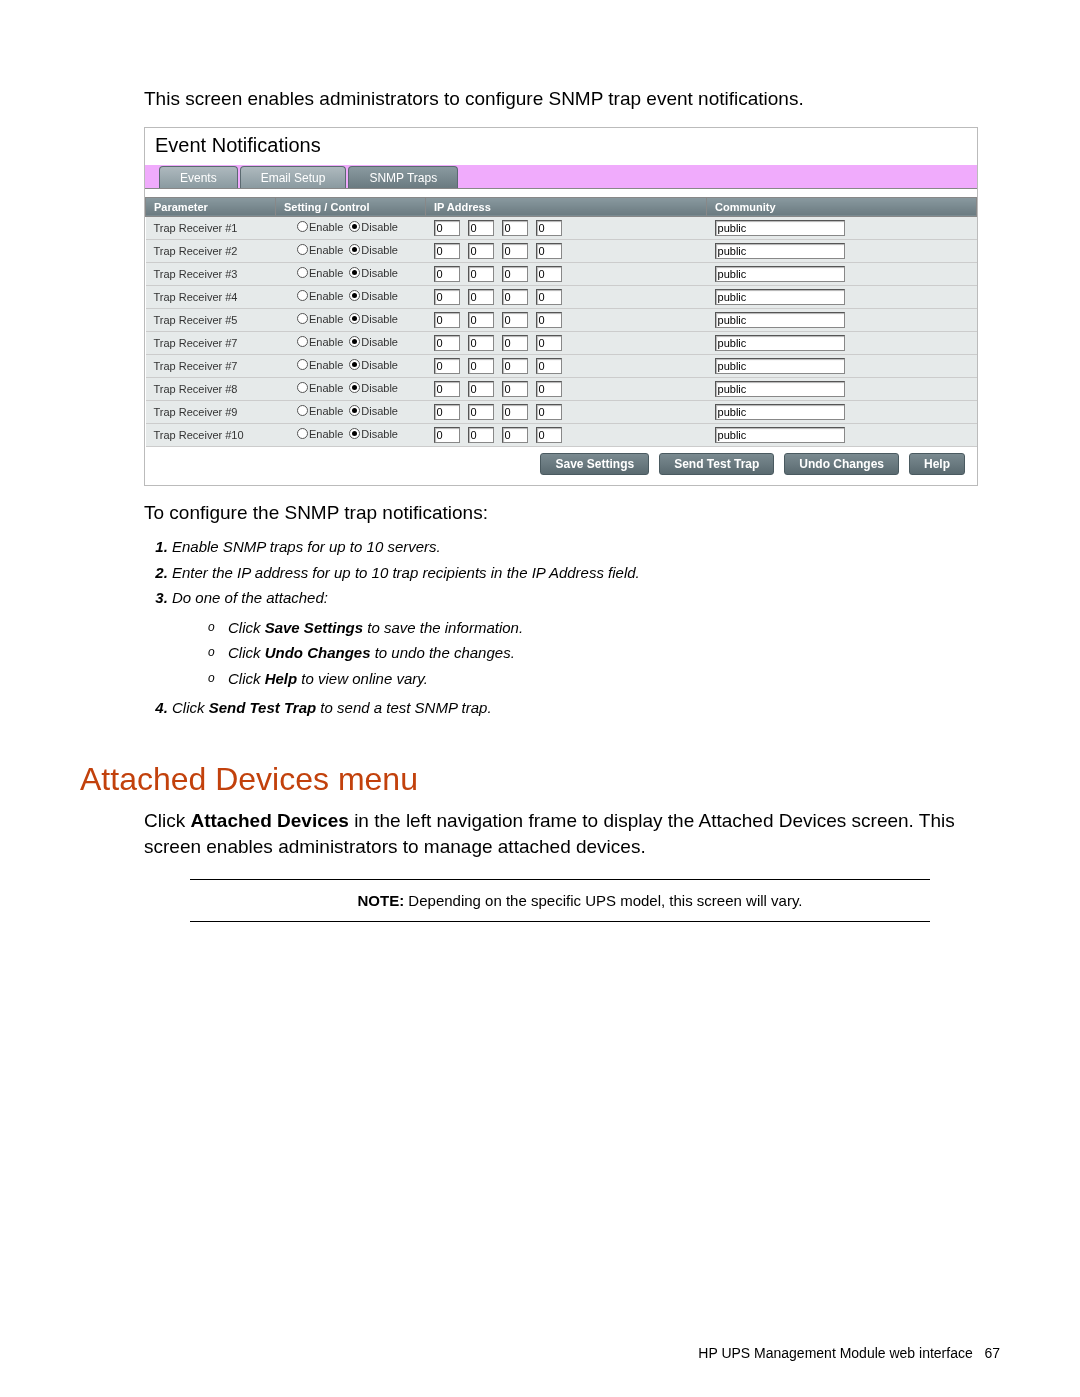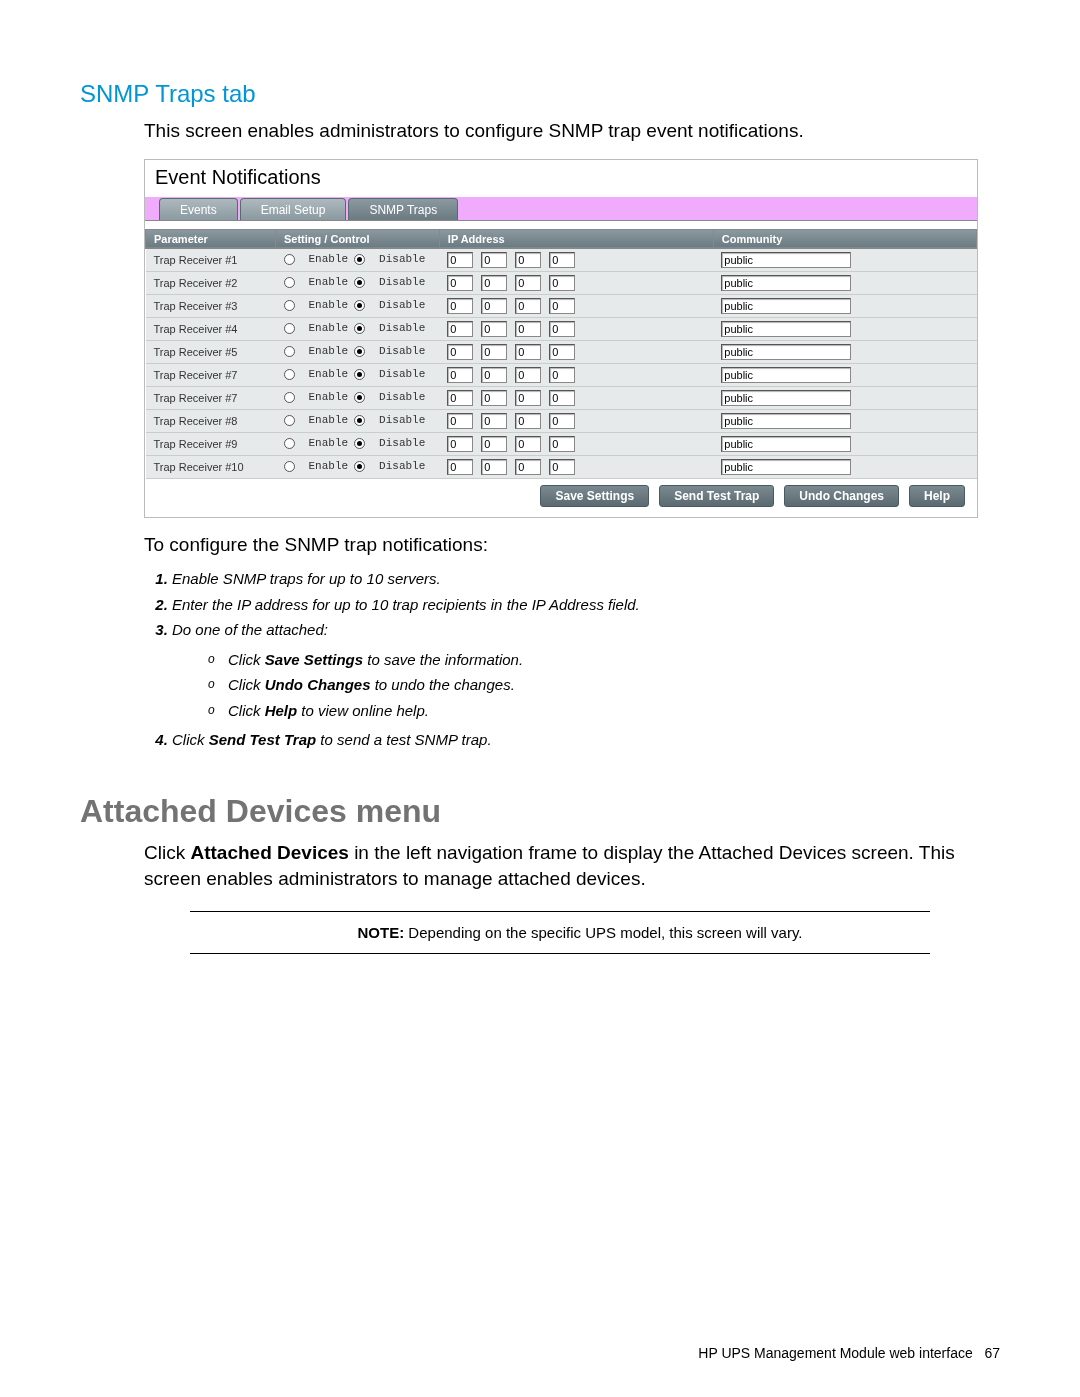--- a/index.html
+++ b/index.html
@@ -16,22 +16,22 @@
     min-height: 1397px;
     position: relative;
   }
   h2.section-heading {
     color: #0096D6;
     font-weight: normal;
     font-size: 24px;
     margin: 0 0 10px 0;
   }
   h1.section-heading-lg {
-    color: #737373;
-    font-weight: bold;
+    color: #c2410c;
+    font-weight: normal;
     font-size: 32px;
     margin: 40px 0 10px 0;
   }
   .body-text {
     margin-left: 64px;
     font-size: 19px;
     line-height: 1.4;
     margin-top: 6px;
     margin-bottom: 6px;
   }
@@ -85,21 +85,21 @@
   .snmp-table td {
     padding: 3px 8px;
     border-bottom: 1px solid #ccc;
     background: #e6eaea;
     white-space: nowrap;
     font-size: 11px;
     color: #333;
   }
   .snmp-table tbody tr td:first-child { width: 130px; }
   .radio-col { width: 150px; }
-  .radio-lbl { display: inline-flex; align-items: flex-end; gap: 14px; margin-right: 6px; font-family: Liberation Mono, monospace; }
+  .radio-lbl { display: inline-flex; align-items: center; gap: 1px; margin-right: 6px; }
   .radio-dummy {
     display: inline-block; width: 11px; height: 11px; border: 1px solid #555; border-radius: 50%; background: #fff; position: relative;
   }
   .radio-dummy.checked::after {
     content: ""; position: absolute; width: 5px; height: 5px; background: #000; border-radius: 50%; top: 2px; left: 2px;
   }
   .ip-col input, .comm-col input {
     border: 1px solid #888;
     border-top-color: #555; border-left-color: #555;
     box-shadow: inset 1px 1px 1px rgba(0,0,0,0.3);
@@ -149,21 +149,20 @@
     right: 80px;
     font-size: 14px;
   }
   b { font-weight: bold; }
 </style>
 </head>
 <body>
 
 <div class="page">
 
-  <h2 class="section-heading">SNMP Traps tab</h2>
   <p class="body-text">This screen enables administrators to configure SNMP trap event notifications.</p>
 
   <div class="screenshot">
     <div class="title-bar">Event Notifications</div>
 
     <div class="tab-row">
       <div class="tab inactive">Events</div>
       <div class="tab inactive">Email Setup</div>
       <div class="tab">SNMP Traps</div>
     </div>
@@ -312,21 +311,21 @@
   <p class="body-text">To configure the SNMP trap notifications:</p>
 
   <ol class="steps">
     <li>Enable SNMP traps for up to 10 servers.</li>
     <li>Enter the IP address for up to 10 trap recipients in the IP Address field.</li>
     <li>
       <span>Do one of the attached:</span>
       <ul class="sub-list">
         <li><span>Click </span><b>Save Settings</b><span> to save the information.</span></li>
         <li><span>Click </span><b>Undo Changes</b><span> to undo the changes.</span></li>
-        <li><span>Click </span><b>Help</b><span> to view online help.</span></li>
+        <li><span>Click </span><b>Help</b><span> to view online vary.</span></li>
       </ul>
     </li>
     <li><span>Click </span><b>Send Test Trap</b><span> to send a test SNMP trap.</span></li>
   </ol>
 
   <h1 class="section-heading-lg">Attached Devices menu</h1>
   <p class="body-text">
     <span>Click </span><b>Attached Devices</b><span> in the left navigation frame to display the Attached Devices screen. This screen enables administrators to manage attached devices.</span>
   </p>
 

